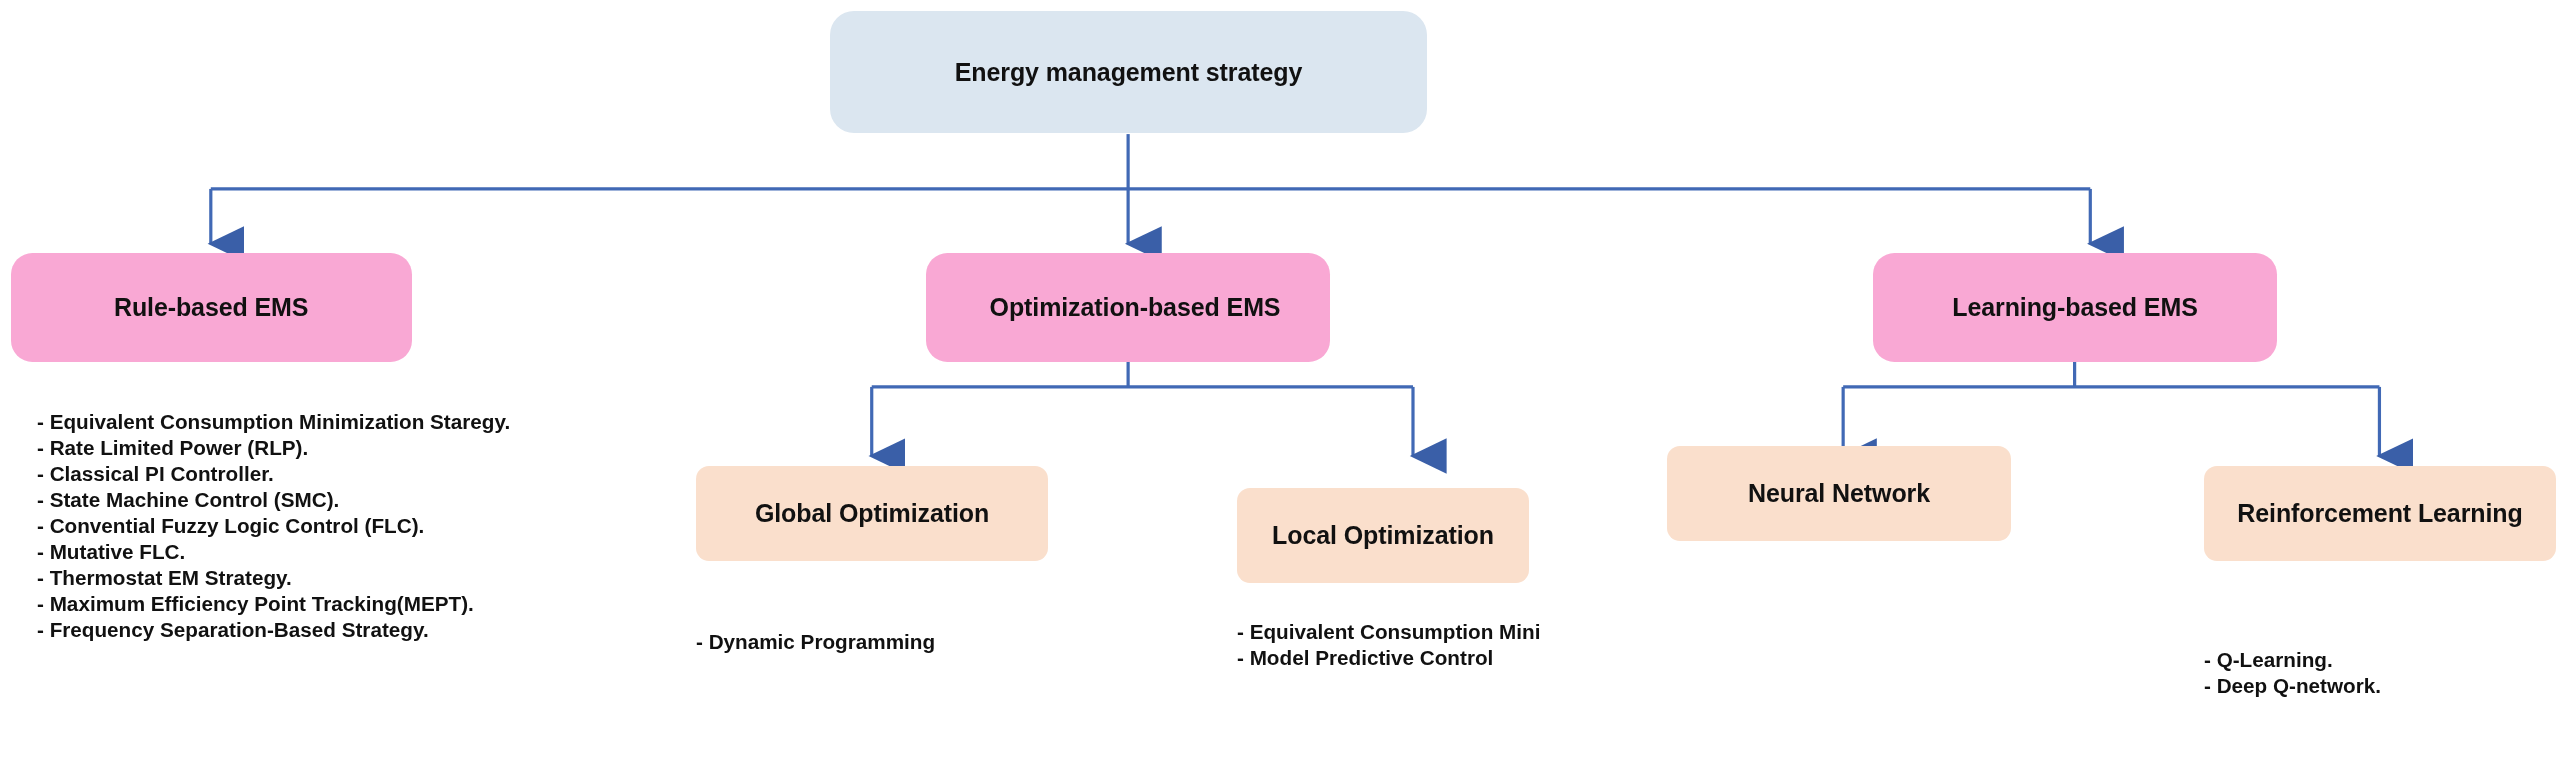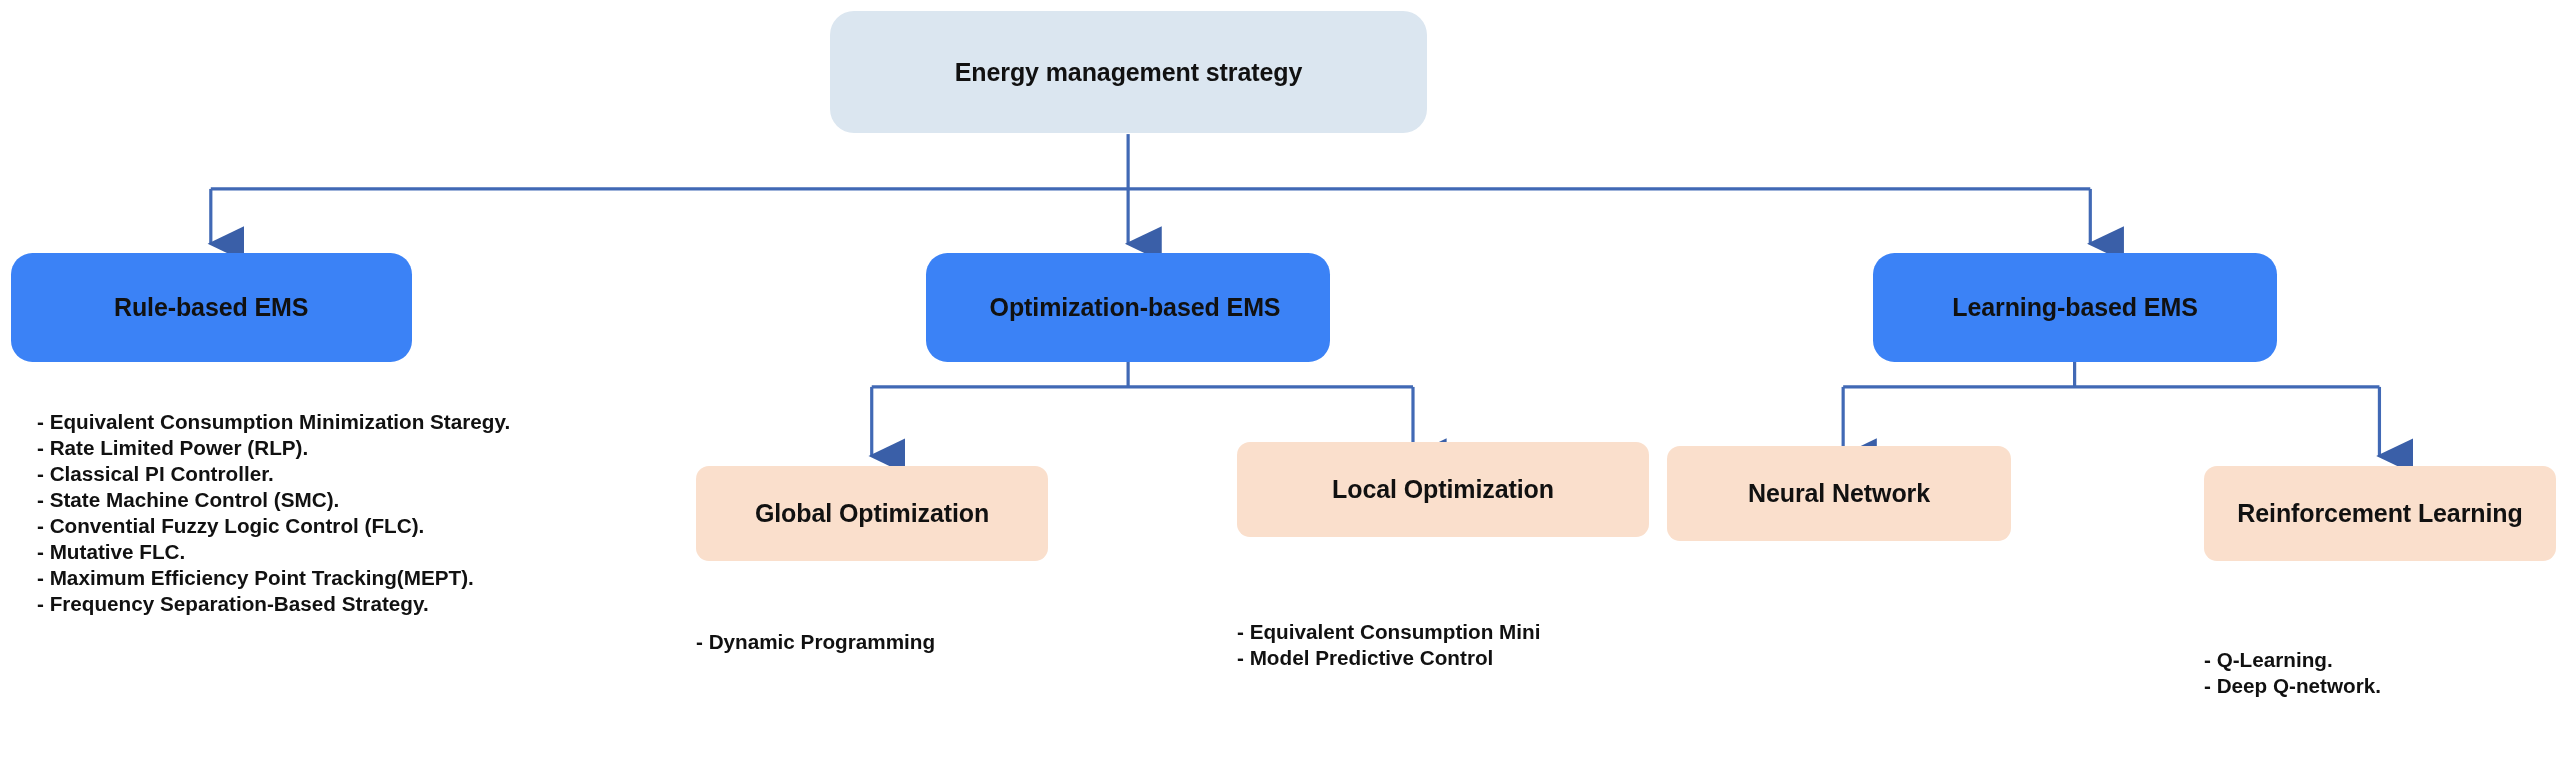--- a/index.html
+++ b/index.html
@@ -21,21 +21,21 @@
     font-weight:700;
     letter-spacing:-0.1px;
     box-sizing:border-box;
   }
   .node-root{
     background:#dbe6f0;
     border-radius:24px;
     font-size:25px;
   }
   .node-green{
-    background:#3b82f6;
+    background:#f9a8d4;
     border-radius:21.4px;
     font-size:25px;
   }
   .node-orange{
     background:#fadfcc;
     border-radius:13px;
     font-size:25px;
   }
 
   .bullets{
@@ -92,39 +92,40 @@
   </div>
 
   <div class="node node-green" style="left:1873px;top:253px;width:404px;height:109px;">
     <span>Learning-based EMS</span>
   </div>
 
   <div class="node node-orange" style="left:696px;top:466px;width:352px;height:95px;">
     <span>Global Optimization</span>
   </div>
 
-  <div class="node node-orange" style="left:1237px;top:442px;width:412px;height:95px;">
+  <div class="node node-orange" style="left:1237px;top:488px;width:292px;height:95px;">
     <span>Local Optimization</span>
   </div>
 
   <div class="node node-orange" style="left:1667px;top:446px;width:344px;height:95px;">
     <span>Neural Network</span>
   </div>
 
   <div class="node node-orange" style="left:2204px;top:466px;width:352px;height:95px;">
     <span>Reinforcement Learning</span>
   </div>
 
   <div class="bullets" style="left:37px;top:409px;">
       <div>- Equivalent Consumption Minimization Staregy.</div>
       <div>- Rate Limited Power (RLP).</div>
       <div>- Classical PI Controller.</div>
       <div>- State Machine Control (SMC).</div>
       <div>- Convential Fuzzy Logic Control (FLC).</div>
       <div>- Mutative FLC.</div>
+      <div>- Thermostat EM Strategy.</div>
       <div>- Maximum Efficiency Point Tracking(MEPT).</div>
       <div>- Frequency Separation-Based Strategy.</div>
     </div>
 
   <div class="bullets" style="left:696px;top:629px;">
       <div>- Dynamic Programming</div>
     </div>
 
   <div class="bullets" style="left:1237px;top:619px;">
       <div>- Equivalent Consumption Mini</div>

